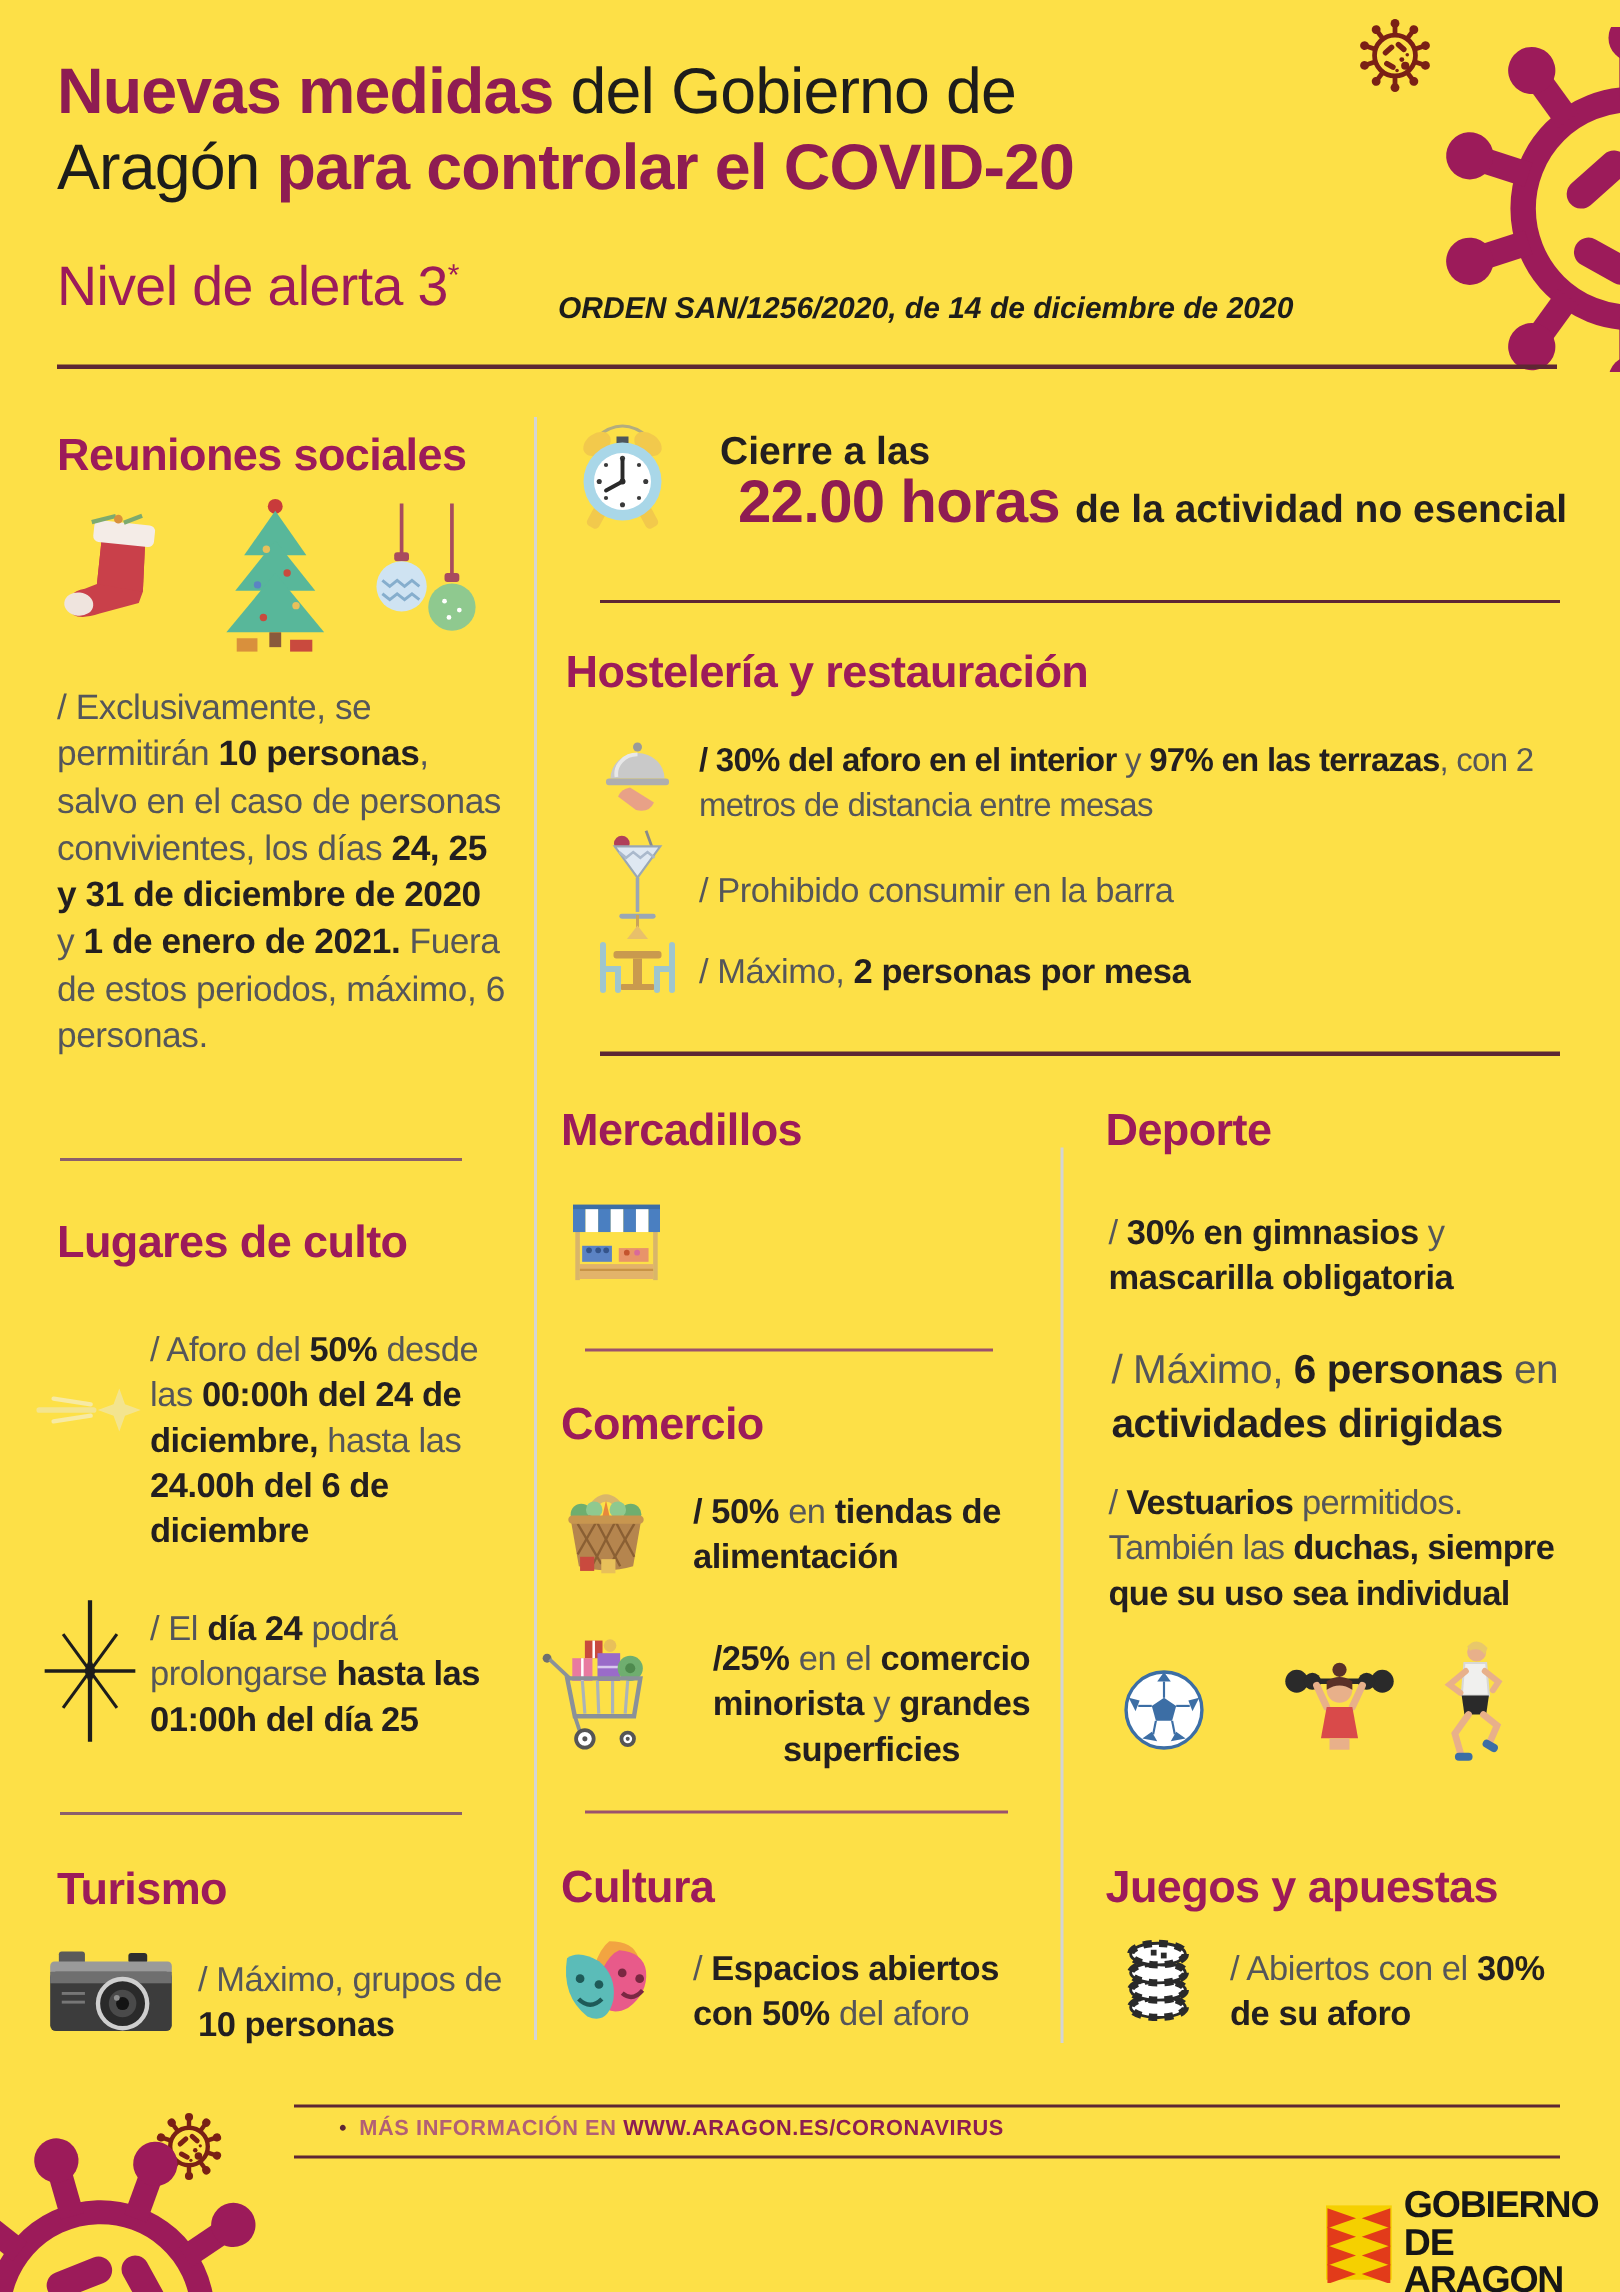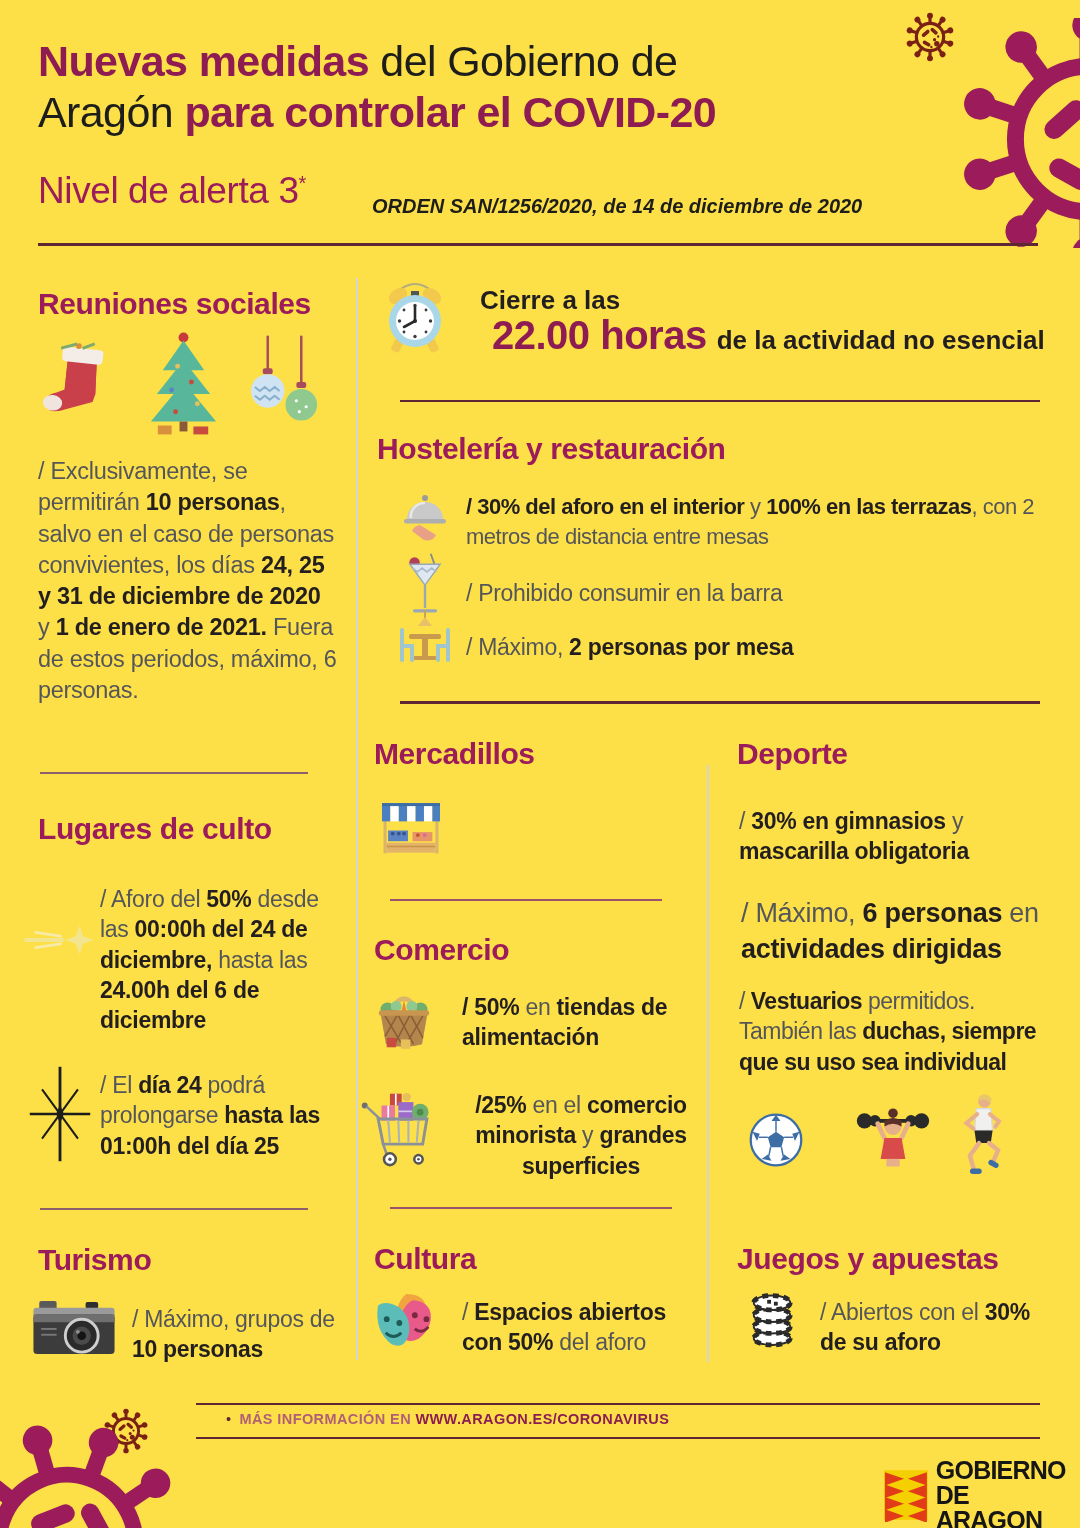--- a/index.html
+++ b/index.html
@@ -236,21 +236,21 @@
 
   <div class="abs sec-title" style="left:377px;top:432px;">Hostelería y restauración</div>
 
   <svg class="abs" style="left:402px;top:490px;" width="46" height="54" viewBox="0 0 46 54">
     <circle cx="23" cy="8" r="3" fill="#9a9a9a"></circle>
     <path d="M5 29 A18 17 0 0 1 41 29 Z" fill="#c9c9c9"></path>
     <path d="M9 28 A14 13 0 0 1 23 13" fill="none" stroke="#e8e8e8" stroke-width="2.5"></path>
     <rect x="2" y="29" width="42" height="4.5" rx="2" fill="#aeaeae"></rect>
     <path d="M18 35 L34 45 Q31 52 22 50 L10 41 Q12 36 18 35 Z" fill="#e8a187"></path>
   </svg>
-  <div class="abs bullet" style="left:466px;top:492px;width:580px;font-size:22px;line-height:1.38;letter-spacing:-0.5px;"><span class="b">/ 30% del aforo en el interior</span><span> y </span><span class="b">100% en las terrazas</span><span>, con 2 metros de distancia entre mesas</span></div>
+  <div class="abs bullet" style="left:466px;top:492px;width:580px;font-size:22px;line-height:1.38;letter-spacing:-0.5px;"><span class="b">/ 30% del aforo en el interior</span><span> y </span><span class="b">97% en las terrazas</span><span>, con 2 metros de distancia entre mesas</span></div>
 
   <svg class="abs" style="left:406px;top:552px;" width="38" height="72" viewBox="0 0 40 74">
     <circle cx="9" cy="10" r="5.5" fill="#b0405a"></circle>
     <line x1="26" y1="1" x2="30" y2="12" stroke="#8a8a8a" stroke-width="2"></line>
     <path d="M4 12 L36 12 L20 34 Z" fill="#dfe8f2" stroke="#9aa7b5" stroke-width="1.5"></path>
     <polyline points="7,16 12,20 17,16 22,20 27,16 32,20" fill="none" stroke="#aab9cc" stroke-width="1.8"></polyline>
     <line x1="20" y1="34" x2="20" y2="58" stroke="#9aa7b5" stroke-width="2.5"></line>
     <line x1="9" y1="61" x2="31" y2="61" stroke="#9aa7b5" stroke-width="3.5" stroke-linecap="round"></line>
   </svg>
   <div class="abs bullet" style="left:466px;top:578px;width:560px;font-size:23px;"><span>/ Prohibido consumir en la barra</span></div>

